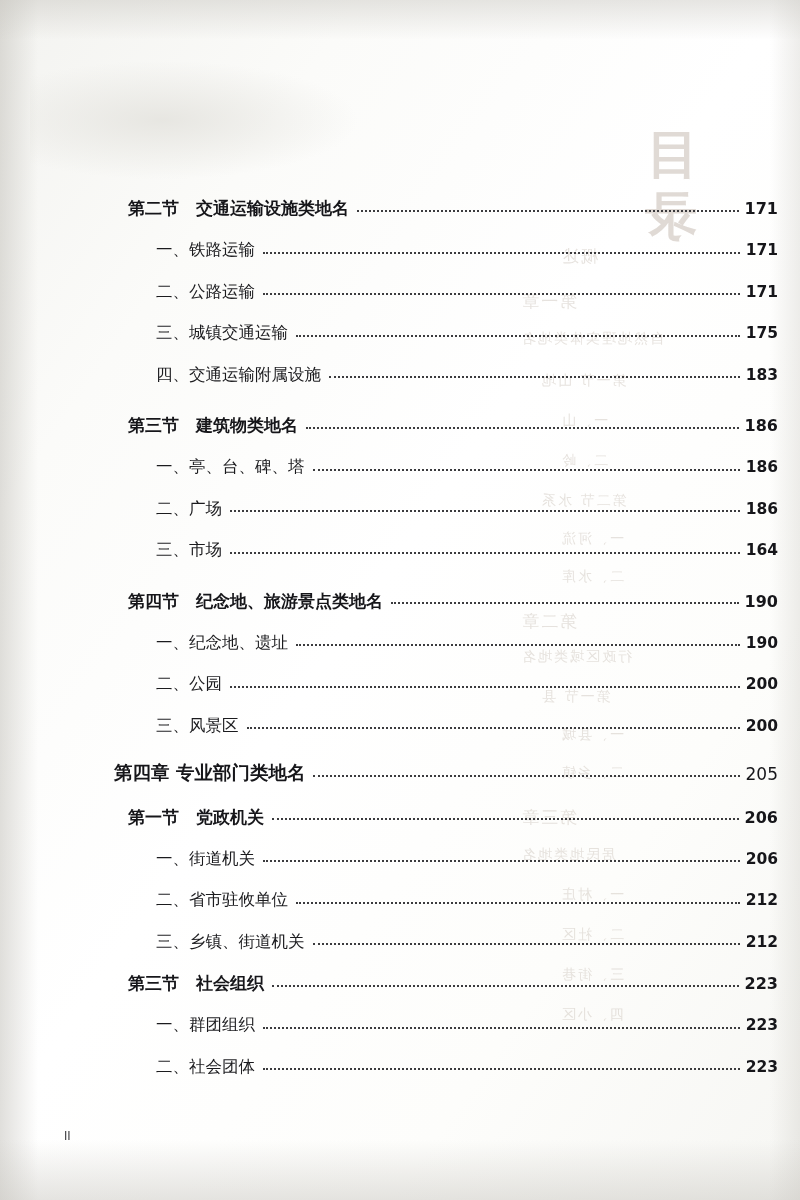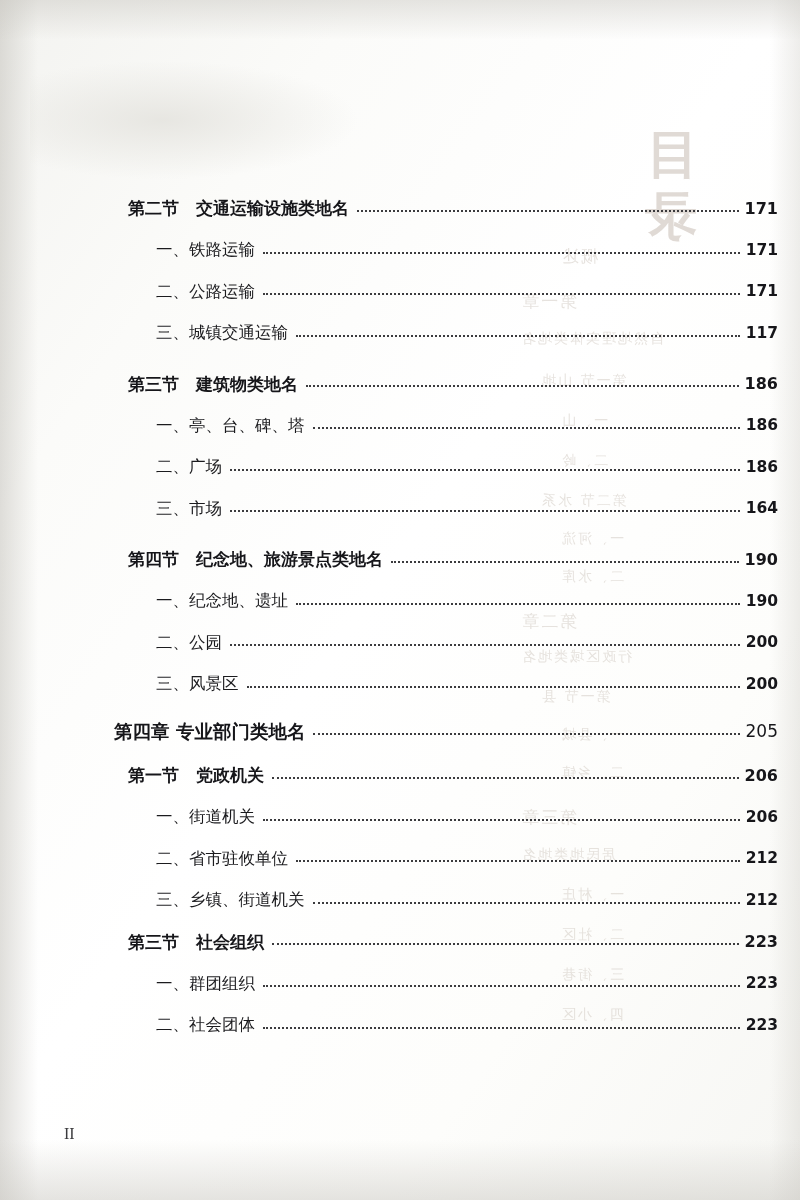--- a/index.html
+++ b/index.html
@@ -74,21 +74,21 @@
   
   .toc {
     position: absolute;
     left: 128px;
     top: 200px;
     width: 650px;
   }
 
   .row {
     display: flex;
-    align-items: center;
+    align-items: flex-end;
     line-height: 1;
     color: #16161a;
   }
 
   .label {
     white-space: nowrap;
     flex: 0 0 auto;
   }
 
   .leader {
@@ -141,23 +141,23 @@
   }
   .lvl-item .page-num { font-size: 15.5px; font-weight: bold; color: #16161a; }
 
   .gap-top { margin-top: 34px; }
 
   
   .folio {
     position: absolute;
     left: 64px;
     bottom: 57px;
-    font-size: 16px;
+    font-size: 12px;
     color: #3a3a3d;
-    font-family: Liberation Serif, serif;
+    font-family: Liberation Sans, sans-serif;
   }
 </style>
 </head>
 <body>
 
 <div id="page">
 
   <div class="edge-shade-left"></div>
   <div class="edge-shade-top"></div>
   <div class="edge-shade-right"></div>
@@ -201,21 +201,26 @@
         <span class="page-num">171</span>
       </div>
       <div class="row lvl-item">
         <span class="label">二、公路运输</span>
         <span class="leader"></span>
         <span class="page-num">171</span>
       </div>
       <div class="row lvl-item">
         <span class="label">三、城镇交通运输</span>
         <span class="leader"></span>
-        <span class="page-num">117</span>
+        <span class="page-num">175</span>
+      </div>
+      <div class="row lvl-item">
+        <span class="label">四、交通运输附属设施</span>
+        <span class="leader"></span>
+        <span class="page-num">183</span>
       </div>
       <div class="row lvl-section gap-top">
         <span class="label">第三节　建筑物类地名</span>
         <span class="leader"></span>
         <span class="page-num">186</span>
       </div>
       <div class="row lvl-item">
         <span class="label">一、亭、台、碑、塔</span>
         <span class="leader"></span>
         <span class="page-num">186</span>

